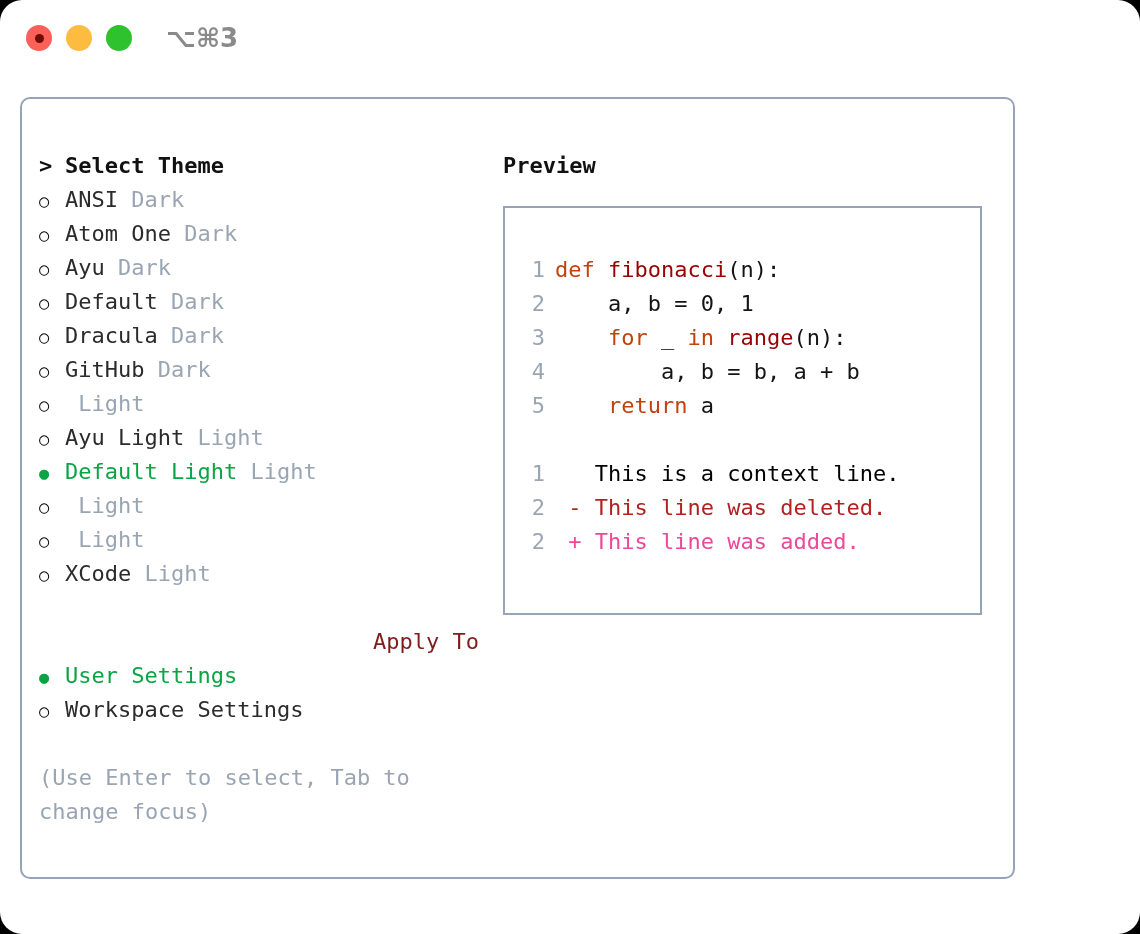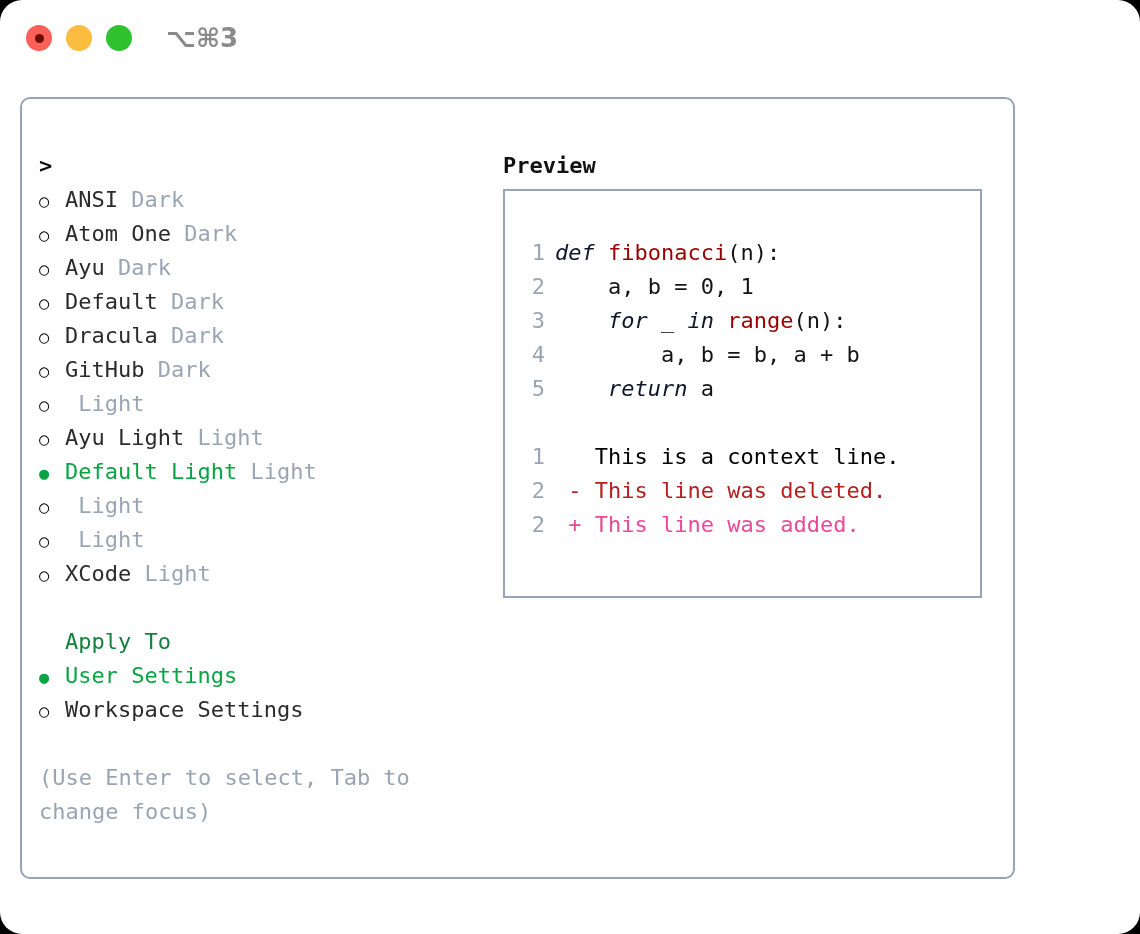--- a/index.html
+++ b/index.html
@@ -118,25 +118,26 @@
   .theme-name { color: #2b2b2b; }
   .theme-kind { color: #9aa5b4; }
 
   .row.selected .marker { color: #0aa444; }
   .row.selected .theme-name { color: #0aa444; }
   .row.selected .theme-kind { color: #9aa5b4; }
 
   .spacer-lg { height: 34px; }
 
   .section-title {
-    color: #15803d;
+    color: #7f1d1d;
     font-size: 22px;
     line-height: 34px;
     padding-left: 26px;
     white-space: pre;
+    text-align: right;
   }
 
   .apply-row .apply-label { color: #2b2b2b; }
   .apply-row.selected .apply-label { color: #0aa444; }
   .apply-row.selected .marker { color: #0aa444; }
 
   .hint {
     margin-top: 34px;
     color: #9aa5b4;
     font-size: 22px;
@@ -149,21 +150,21 @@
     position: absolute;
     left: 481px;
     top: 50px;
     width: 490px;
   }
   .preview-title {
     font-size: 22px;
     font-weight: 700;
     color: #111111;
     line-height: 34px;
-    margin-bottom: 6px;
+    margin-bottom: 23px;
     white-space: pre;
   }
   .preview-box {
     border: 2px solid #97a3b6;
     width: 479px;
     height: 409px;
     box-sizing: border-box;
     background: #ffffff;
     position: relative;
   }
@@ -175,21 +176,21 @@
     line-height: 34px;
     white-space: pre;
   }
   .ln {
     display: inline-block;
     width: 26px;
     text-align: right;
     color: #9aa5b4;
     margin-right: 10px;
   }
-  .kw   { color: #0f172a; font-style: italic; }
+  .kw   { color: #c2410c; }
   .fn   { color: #9b0000; }
   .plain{ color: #141414; }
   .ctx  { color: #000000; }
   .del  { color: #b41f1f; }
   .add  { color: #ec4899; }
 
   .code-gap { height: 34px; }
 </style>
 </head>
 <body>
@@ -203,21 +204,21 @@
       <span class="dot dot-max"></span>
     </div>
     <div class="shortcut">⌥⌘3</div>
   </div>
 
   <div class="card">
 
     <div class="left-col">
 
       <div class="row header-row">
-        <span class="marker">&gt;</span>
+        <span class="marker">&gt;</span><span>Select Theme</span>
       </div>
 
       <div id="theme-list">
           <div class="row"><span class="marker" style="font-size: 17px;">○</span><span class="theme-name">ANSI</span><span class="theme-kind"> </span><span class="theme-kind">Dark</span></div>
           <div class="row"><span class="marker" style="font-size: 17px;">○</span><span class="theme-name">Atom One</span><span class="theme-kind"> </span><span class="theme-kind">Dark</span></div>
           <div class="row"><span class="marker" style="font-size: 17px;">○</span><span class="theme-name">Ayu</span><span class="theme-kind"> </span><span class="theme-kind">Dark</span></div>
           <div class="row"><span class="marker" style="font-size: 17px;">○</span><span class="theme-name">Default</span><span class="theme-kind"> </span><span class="theme-kind">Dark</span></div>
           <div class="row"><span class="marker" style="font-size: 17px;">○</span><span class="theme-name">Dracula</span><span class="theme-kind"> </span><span class="theme-kind">Dark</span></div>
           <div class="row"><span class="marker" style="font-size: 17px;">○</span><span class="theme-name">GitHub</span><span class="theme-kind"> </span><span class="theme-kind">Dark</span></div>
           <div class="row"><span class="marker" style="font-size: 17px;">○</span><span class="theme-kind"> </span><span class="theme-kind">Light</span></div>

